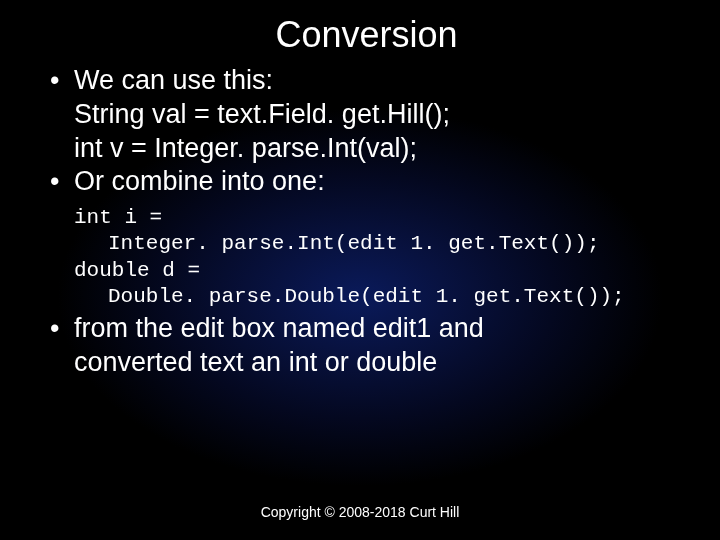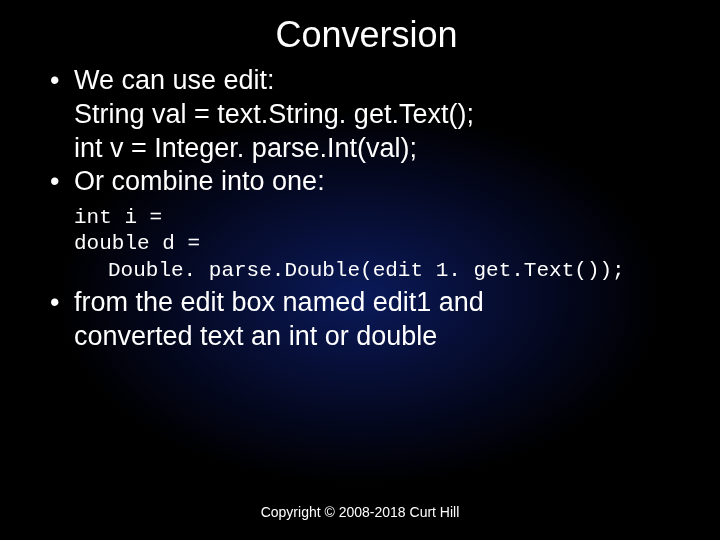--- a/index.html
+++ b/index.html
@@ -70,32 +70,33 @@
 <body>
 
 <div class="slide">
 
   <div class="title">Conversion</div>
 
   <div class="content">
 
     <div class="bullet-row">
       <span class="bullet-dot">•</span>
-      <span>We can use edit:</span>
+      <span>We can use this:</span>
     </div>
-    <div class="sub-line">String val = text.String. get.Text();</div>
+    <div class="sub-line">String val = text.Field. get.Hill();</div>
     <div class="sub-line">int v = Integer. parse.Int(val);</div>
 
     <div class="bullet-row">
       <span class="bullet-dot">•</span>
       <span>Or combine into one:</span>
     </div>
 
     <div class="code-block">
       <div>int i =</div>
+      <div class="code-indent">Integer. parse.Int(edit 1. get.Text());</div>
       <div>double d =</div>
       <div class="code-indent">Double. parse.Double(edit 1. get.Text());</div>
     </div>
 
     <div class="bullet-row mt">
       <span class="bullet-dot">•</span>
     </div>
     <div class="sub-line">from the edit box named edit1 and</div>
     <div class="sub-line">converted text an int or double</div>
 

